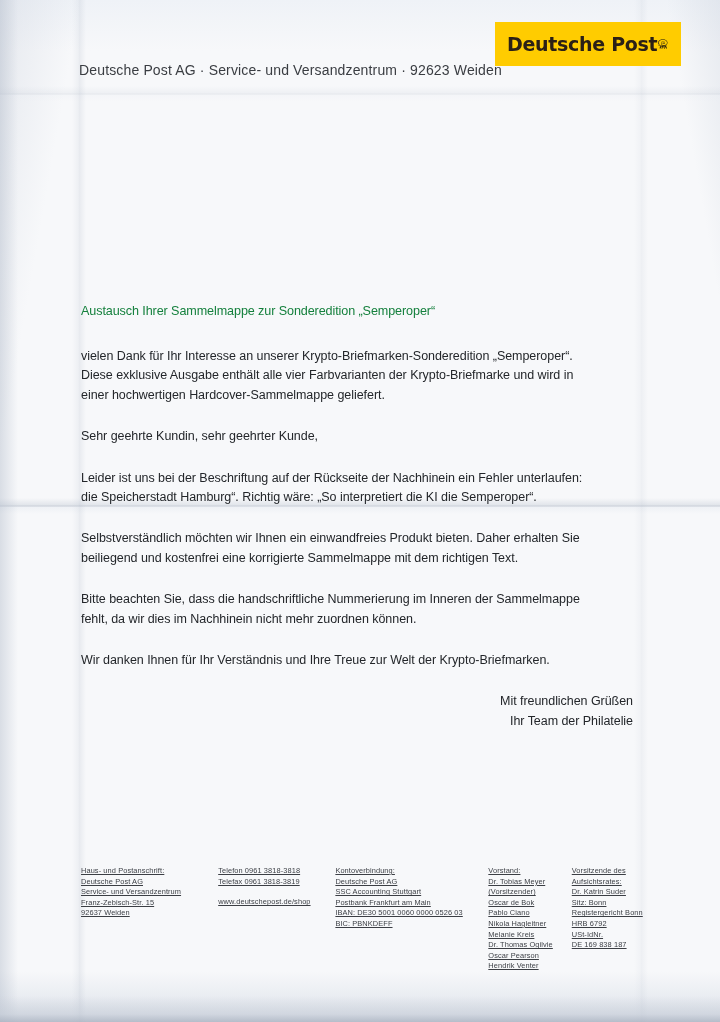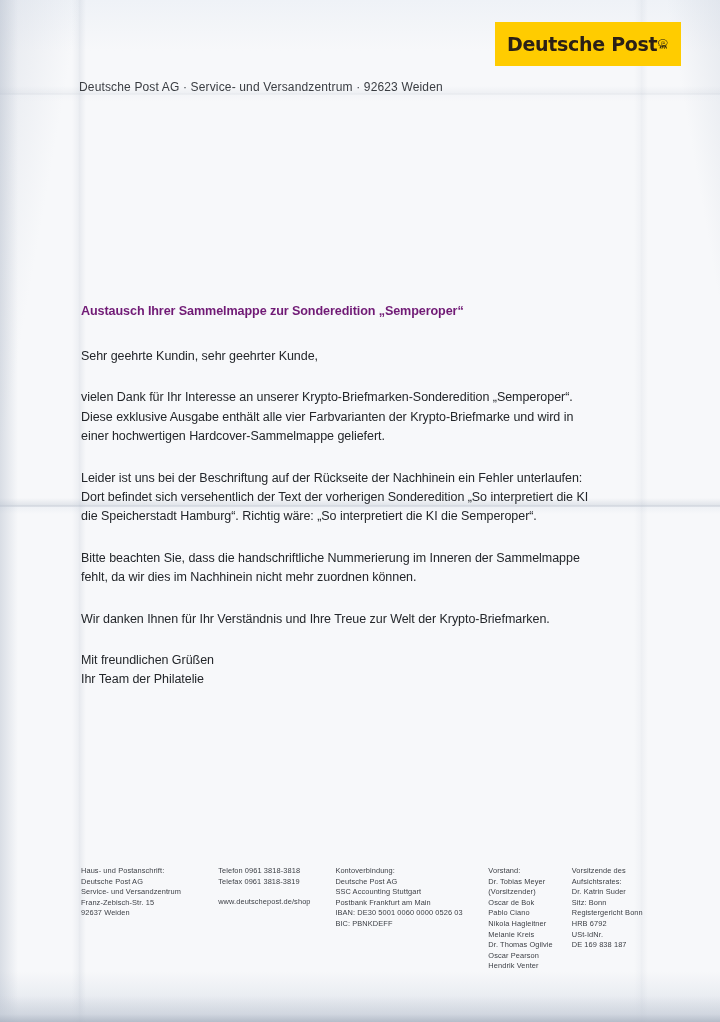--- a/index.html
+++ b/index.html
@@ -104,65 +104,66 @@
   #logo-horn {
     margin-left: auto;
     width: 40px;
     height: 34px;
     display: block;
   }
 
   
   #sender-line {
     position: absolute;
-    top: 80px;
+    top: 62px;
     left: 79px;
-    font-size: 12px;
+    font-size: 14px;
     letter-spacing: 0.15px;
     color: #3a3d42;
     white-space: nowrap;
   }
 
   
   #letter-body {
     position: absolute;
     top: 303px;
     left: 81px;
     width: 552px;
   }
   #letter-subject {
     font-size: 12.6px;
-    font-weight: bold;
-    color: #701a75;
+    font-weight: normal;
+    color: #15803d;
     letter-spacing: -0.1px;
     margin: 0 0 27px 0;
     line-height: 1.35;
   }
   .para {
     font-size: 12.5px;
     line-height: 19.4px;
     color: #23262a;
     margin: 0 0 22px 0;
     letter-spacing: -0.05px;
   }
-  .para:last-child { margin-bottom: 0; }
+  .para:last-child { margin-bottom: 0; text-align: right; }
   .para .ln { display: block; }
 
   
   #footer {
     position: absolute;
     top: 866px;
     left: 81px;
     width: 600px;
     display: flex;
     align-items: flex-start;
     font-size: 7.4px;
     line-height: 10.6px;
     color: #3b3e44;
     letter-spacing: 0.1px;
+    text-decoration: underline;
   }
   .fcol { box-sizing: border-box; padding-right: 6px; }
   .fcol.c1 { width: 122px; }
   .fcol.c2 { width: 118px; margin-left: 16px; }
   .fcol.c3 { width: 154px; }
   .fcol.c4 { width: 84px; }
   .fcol.c5 { width: 110px; }
   .fline { display: block; white-space: nowrap; }
   .fspacer { display: block; height: 10px; }
 </style>
@@ -226,35 +227,38 @@
     </svg>
   </div>
 
   <div id="sender-line">Deutsche Post AG · Service- und Versandzentrum · 92623 Weiden</div>
 
   <div id="letter-body">
 
     <h1 id="letter-subject">Austausch Ihrer Sammelmappe zur Sonderedition „Semperoper“</h1>
 
     <p class="para">
-      <span class="ln">Sehr geehrte Kundin, sehr geehrter Kunde,</span>
-    </p>
-
-    <p class="para">
       <span class="ln">vielen Dank für Ihr Interesse an unserer Krypto-Briefmarken-Sonderedition „Semperoper“.</span>
       <span class="ln">Diese exklusive Ausgabe enthält alle vier Farbvarianten der Krypto-Briefmarke und wird in</span>
       <span class="ln">einer hochwertigen Hardcover-Sammelmappe geliefert.</span>
     </p>
 
     <p class="para">
+      <span class="ln">Sehr geehrte Kundin, sehr geehrter Kunde,</span>
+    </p>
+
+    <p class="para">
       <span class="ln">Leider ist uns bei der Beschriftung auf der Rückseite der Nachhinein ein Fehler unterlaufen:</span>
-      <span class="ln">Dort befindet sich versehentlich der Text der vorherigen Sonderedition „So interpretiert die KI</span>
       <span class="ln">die Speicherstadt Hamburg“. Richtig wäre: „So interpretiert die KI die Semperoper“.</span>
     </p>
 
+    <p class="para">
+      <span class="ln">Selbstverständlich möchten wir Ihnen ein einwandfreies Produkt bieten. Daher erhalten Sie</span>
+      <span class="ln">beiliegend und kostenfrei eine korrigierte Sammelmappe mit dem richtigen Text.</span>
+    </p>
 
     <p class="para">
       <span class="ln">Bitte beachten Sie, dass die handschriftliche Nummerierung im Inneren der Sammelmappe</span>
       <span class="ln">fehlt, da wir dies im Nachhinein nicht mehr zuordnen können.</span>
     </p>
 
     <p class="para">
       <span class="ln">Wir danken Ihnen für Ihr Verständnis und Ihre Treue zur Welt der Krypto-Briefmarken.</span>
     </p>
 

